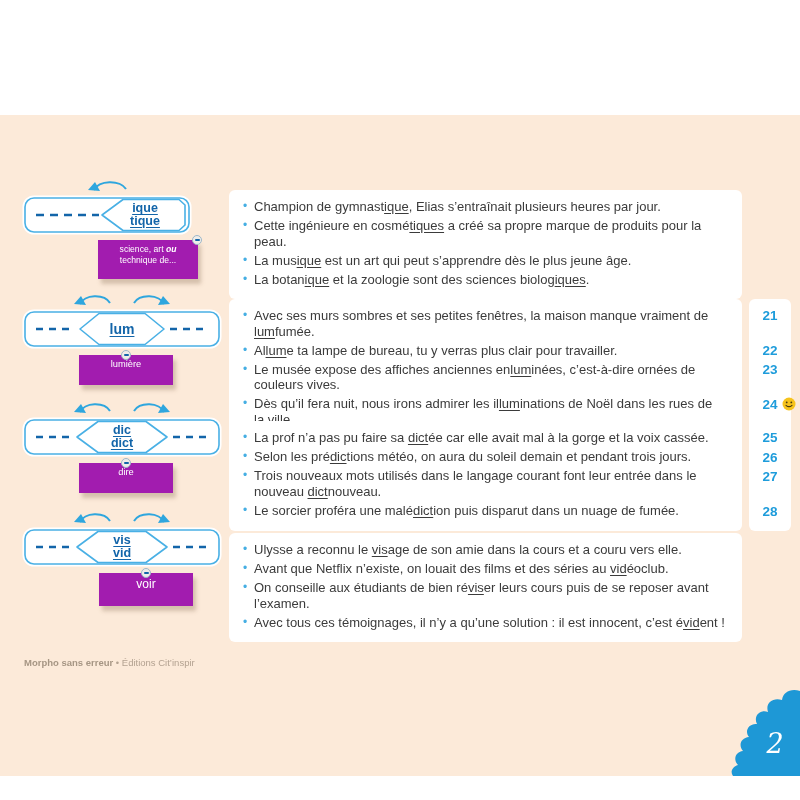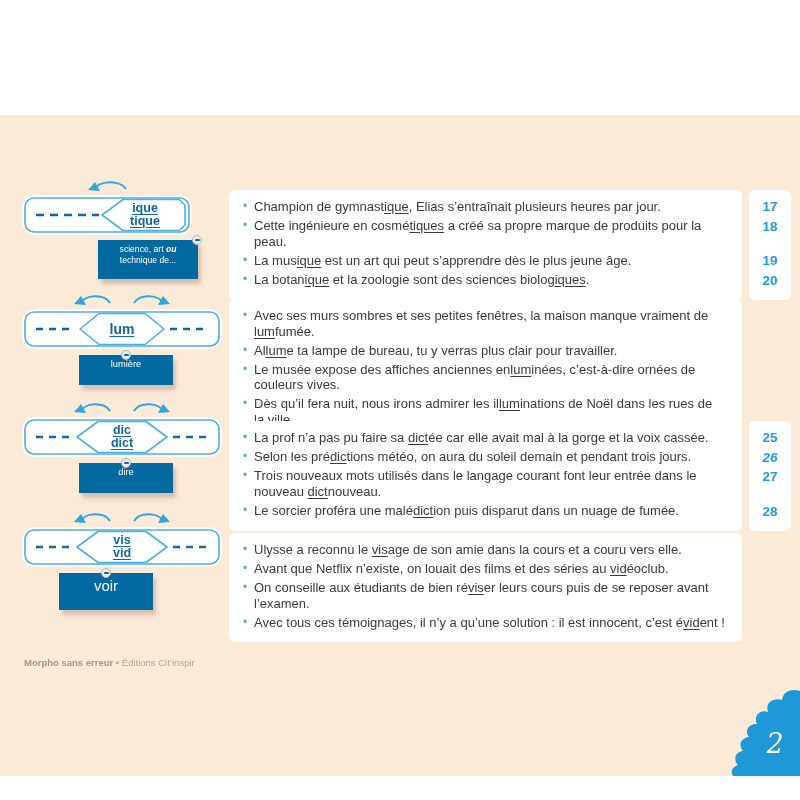--- a/index.html
+++ b/index.html
@@ -20,21 +20,21 @@
   .badge-shape svg{position:absolute;left:0;top:0;}
   .roots{
     position:absolute;top:0;height:40px;display:flex;flex-direction:column;
     justify-content:center;align-items:center;
     color:#1365a9;font-weight:bold;line-height:1.02;
   }
   .roots span{text-decoration:underline;text-underline-offset:2px;}
   .roots.single-line{font-size:14px;}
   .roots.two-line{font-size:12.5px;}
   .rootlabel{
-    position:relative;background:#0369a1;color:#ffffff;text-align:center;
+    position:relative;background:#a21caf;color:#ffffff;text-align:center;
     padding:4px 4px 14px 4px;font-size:8.6px;line-height:1.25;
     box-shadow:3px 5px 4px rgba(140,115,90,0.35);
   }
   .rootlabel .em{font-weight:bold;font-style:italic;}
   .pin{
     position:absolute;width:10px;height:10px;border-radius:50%;
     background:#f0ede9;border:1px solid #9db7c9;box-sizing:border-box;
   }
   .pin::after{
     content:"";position:absolute;left:1.5px;right:1.5px;top:3.2px;height:1.6px;
@@ -170,62 +170,67 @@
         <rect x="3" y="3" width="194" height="34" rx="9" fill="#ffffff" stroke="#49b0e5" stroke-width="1.6"></rect>
         <polygon points="55,20 76,4.5 124,4.5 145,20 124,35.5 76,35.5" fill="#ffffff" stroke="#49b0e5" stroke-width="1.6" stroke-linejoin="round"></polygon>
         <line x1="14" y1="20" x2="49" y2="20" stroke="#1365a9" stroke-width="2.6" stroke-dasharray="7 6"></line>
         <line x1="151" y1="20" x2="187" y2="20" stroke="#1365a9" stroke-width="2.6" stroke-dasharray="7 6"></line>
       </svg>
       <div class="roots two-line" style="left:60px;width:80px;">
         <span>vis</span>
         <span>vid</span>
       </div>
     </div>
-    <div class="rootlabel" style="width:86px;margin-left:37px;margin-top:6px;font-size:15px;">
+    <div class="rootlabel" style="width:86px;margin-left:77px;margin-top:6px;font-size:12px;">
       <span class="pin top-center"></span>
       <span>voir</span>
     </div>
   </div>
 
   <div id="sentence-groups">
       <div class="group" style="top: 75px;">
         <div class="panel sentences">
           <div class="sent"><span class="bullet">•</span><span>Champion de gymnast</span><span class="u">ique</span><span>, Elias s’entraînait plusieurs heures par jour.</span></div>
           <div class="sent"><span class="bullet">•</span><span>Cette ingénieure en cosmé</span><span class="u">tiques</span><span> a créé sa propre marque de produits pour la peau.</span></div>
           <div class="sent"><span class="bullet">•</span><span>La mus</span><span class="u">ique</span><span> est un art qui peut s’apprendre dès le plus jeune âge.</span></div>
           <div class="sent"><span class="bullet">•</span><span>La botan</span><span class="u">ique</span><span> et la zoologie sont des sciences biolog</span><span class="u">iques</span><span>.</span></div>
-        </div>
-        <div class="panel numbers">
-          <div class="numrow" style="height: 16px;">17</div>
-          <div class="numrow" style="height: 31px;">18</div>
-          <div class="numrow" style="height: 16px;">19</div>
-          <div class="numrow" style="height: 16px;">20</div>
         </div>
       </div>
       <div class="group" style="top: 184px;">
         <div class="panel sentences">
           <div class="sent"><span class="bullet">•</span><span>Avec ses murs sombres et ses petites fenêtres, la maison manque vraiment de </span><span class="u">lum</span><span>fumée.</span></div>
           <div class="sent"><span class="bullet">•</span><span>Al</span><span class="u">lum</span><span>e ta lampe de bureau, tu y verras plus clair pour travailler.</span></div>
           <div class="sent"><span class="bullet">•</span><span>Le musée expose des affiches anciennes en</span><span class="u">lum</span><span>inées, c’est-à-dire ornées de
 couleurs vives.</span></div>
           <div class="sent"><span class="bullet">•</span><span>Dès qu’il fera nuit, nous irons admirer les il</span><span class="u">lum</span><span>inations de Noël dans les rues de
 la ville.</span></div>
         </div>
+        <div class="panel numbers">
+          <div class="numrow" style="height: 31px;">21</div>
+          <div class="numrow" style="height: 16px;">22</div>
+          <div class="numrow" style="height: 31px;">23</div>
+          <div class="numrow" style="height: 31px;">24<span class="smiley"><svg width="14" height="14" viewBox="0 0 14 14">
+                <circle cx="7" cy="7" r="6.5" fill="#f6c31c"></circle>
+                <circle cx="4.7" cy="5.4" r="0.9" fill="#4a3b10"></circle>
+                <circle cx="9.3" cy="5.4" r="0.9" fill="#4a3b10"></circle>
+                <path d="M 4 8.3 Q 7 11 10 8.3" fill="none" stroke="#4a3b10" stroke-width="1.1" stroke-linecap="round"></path>
+              </svg></span></div>
+        </div>
       </div>
       <div class="group" style="top: 306px;">
         <div class="panel sentences">
           <div class="sent"><span class="bullet">•</span><span>La prof n’a pas pu faire sa </span><span class="u">dict</span><span>ée car elle avait mal à la gorge et la voix cassée.</span></div>
           <div class="sent"><span class="bullet">•</span><span>Selon les pré</span><span class="u">dic</span><span>tions météo, on aura du soleil demain et pendant trois jours.</span></div>
           <div class="sent"><span class="bullet">•</span><span>Trois nouveaux mots utilisés dans le langage courant font leur entrée dans le
 nouveau </span><span class="u">dict</span><span>nouveau.</span></div>
           <div class="sent"><span class="bullet">•</span><span>Le sorcier proféra une malé</span><span class="u">dict</span><span>ion puis disparut dans un nuage de fumée.</span></div>
         </div>
         <div class="panel numbers">
           <div class="numrow" style="height: 16px;">25</div>
-          <div class="numrow" style="height: 16px; font-style: italic;">26</div>
+          <div class="numrow" style="height: 16px;">26</div>
           <div class="numrow" style="height: 31px;">27</div>
           <div class="numrow" style="height: 16px;">28</div>
         </div>
       </div>
       <div class="group" style="top: 418px;">
         <div class="panel sentences">
           <div class="sent"><span class="bullet">•</span><span>Ulysse a reconnu le </span><span class="u">vis</span><span>age de son amie dans la cours et a couru vers elle.</span></div>
           <div class="sent"><span class="bullet">•</span><span>Avant que Netflix n’existe, on louait des films et des séries au </span><span class="u">vid</span><span>éoclub.</span></div>
           <div class="sent"><span class="bullet">•</span><span>On conseille aux étudiants de bien ré</span><span class="u">vis</span><span>er leurs cours puis de se reposer avant
 l’examen.</span></div>

